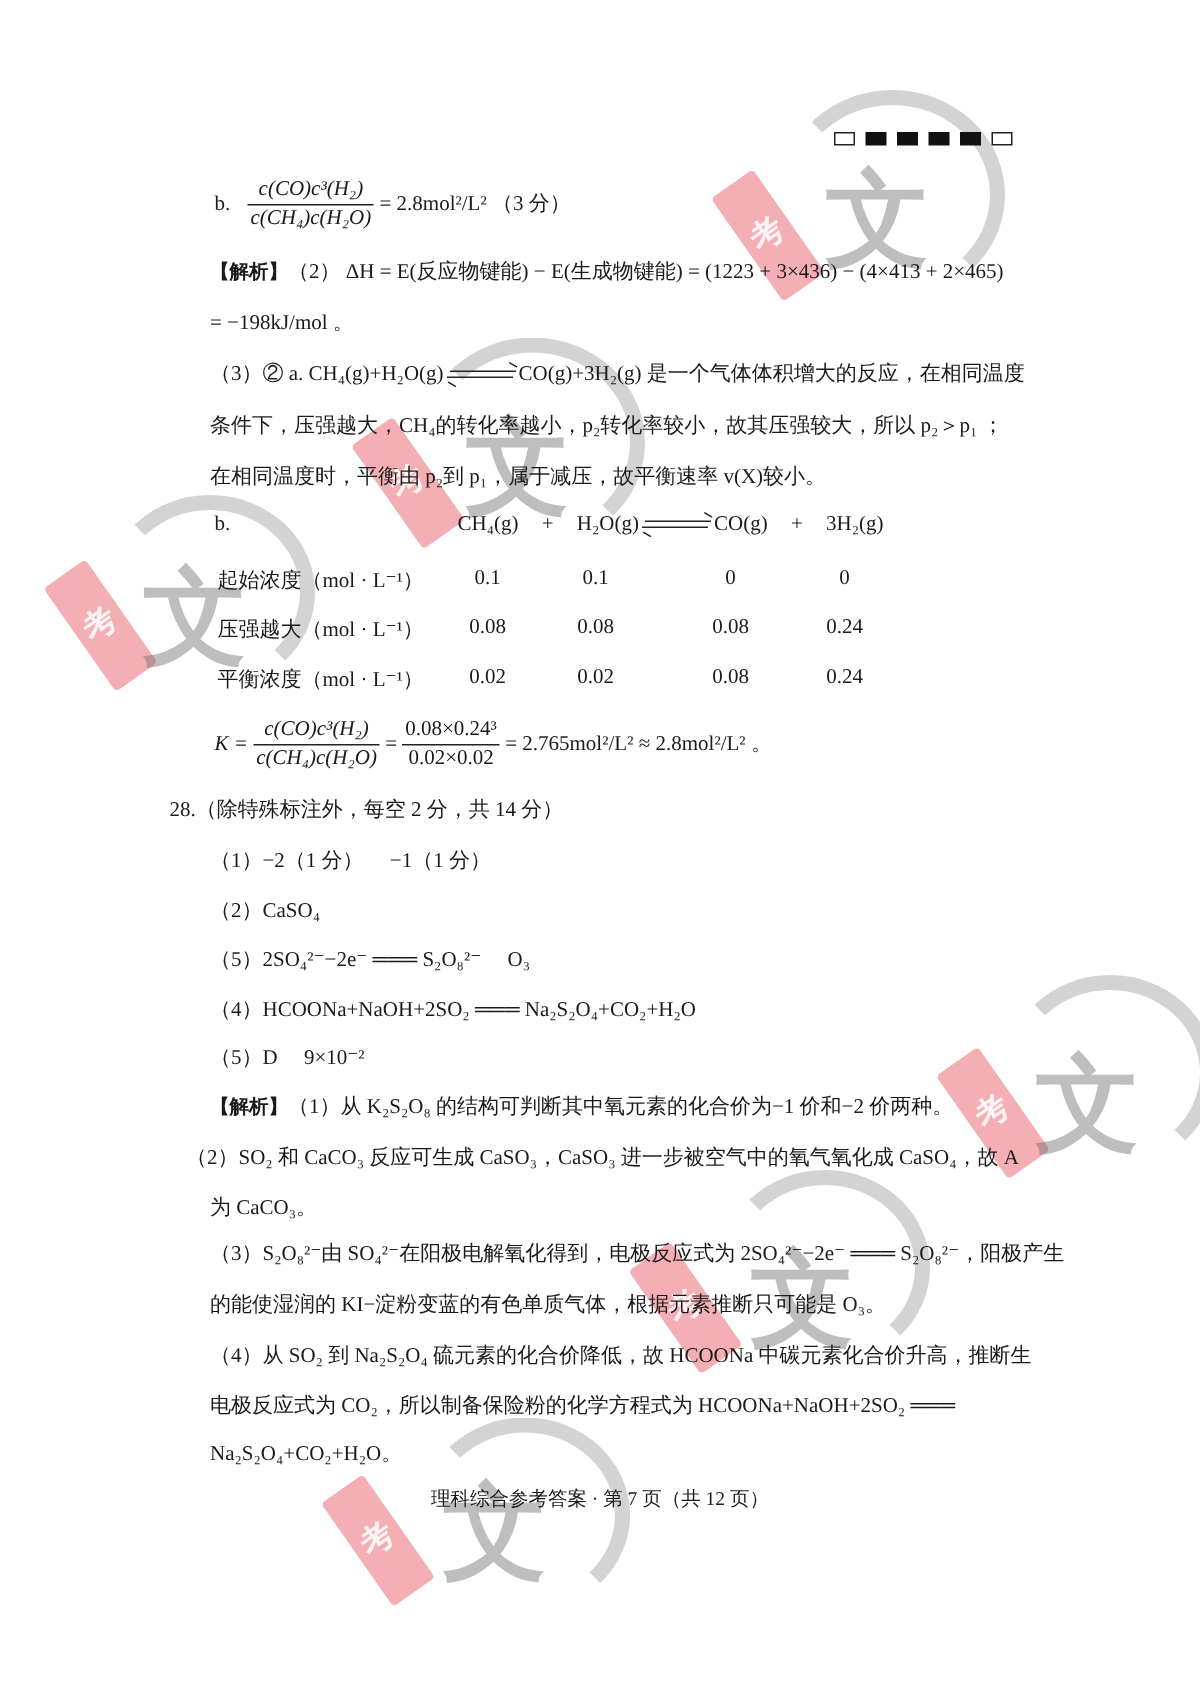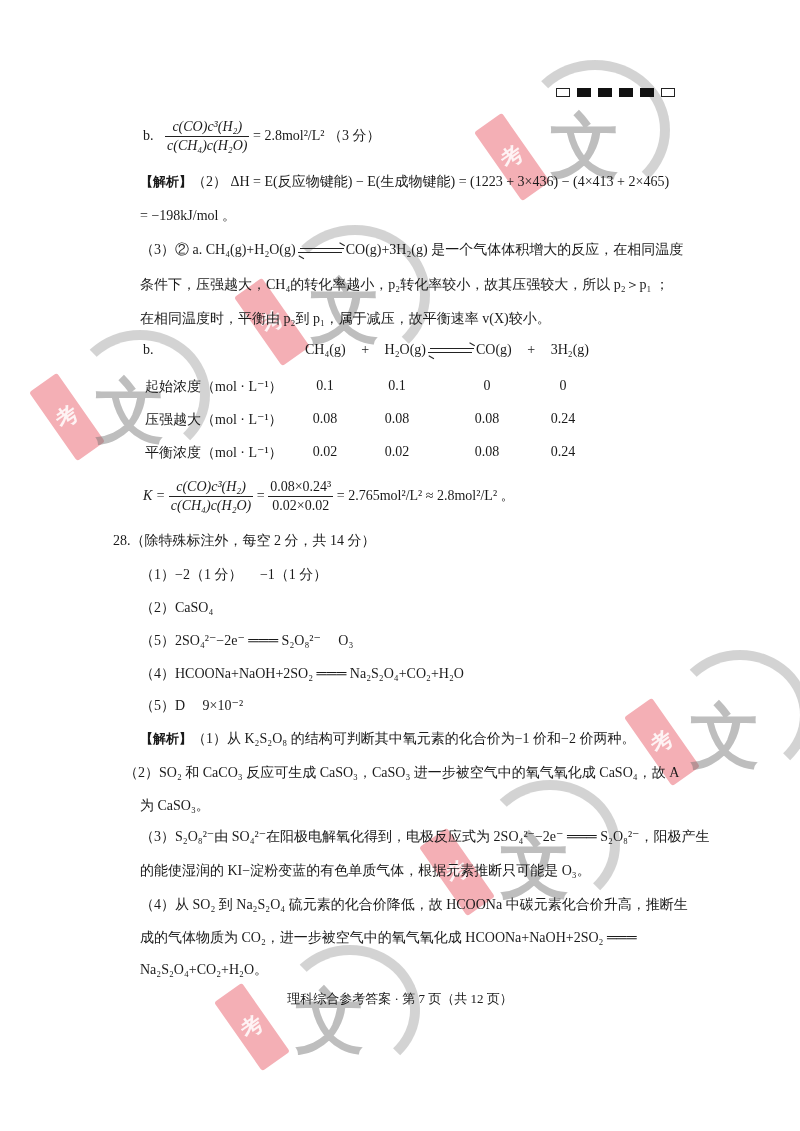--- a/index.html
+++ b/index.html
@@ -160,20 +160,20 @@
 <div class="line" style="left:140px; top:566px;text-align:center;">（1）−2（1 分）　 −1（1 分）</div>
 <div class="line" style="left:140px; top:599px;">（2）CaSO₄</div>
 <div class="line" style="left:140px; top:632px;">（5）2SO₄²⁻−2e⁻ ═══ S₂O₈²⁻　 O₃</div>
 <div class="line" style="left:140px; top:665px;">（4）HCOONa+NaOH+2SO₂ ═══ Na₂S₂O₄+CO₂+H₂O</div>
 <div class="line" style="left:140px; top:697px;">（5）D　 9×10⁻²</div>
 
 <div class="line" style="left:140px; top:730px;">
   <span class="bold">【解析】</span><span>（1）从 K₂S₂O₈ 的结构可判断其中氧元素的化合价为−1 价和−2 价两种。</span>
 </div>
 <div class="line" style="left:124px; top:764px;">（2）SO₂ 和 CaCO₃ 反应可生成 CaSO₃，CaSO₃ 进一步被空气中的氧气氧化成 CaSO₄，故 A</div>
-<div class="line" style="left:140px; top:797px;">为 CaSO₃。</div>
+<div class="line" style="left:140px; top:797px;">为 CaCO₃。</div>
 <div class="line" style="left:140px; top:828px;">（3）S₂O₈²⁻由 SO₄²⁻在阳极电解氧化得到，电极反应式为 2SO₄²⁻−2e⁻ ═══ S₂O₈²⁻，阳极产生</div>
 <div class="line" style="left:140px; top:862px;">的能使湿润的 KI−淀粉变蓝的有色单质气体，根据元素推断只可能是 O₃。</div>
 <div class="line" style="left:140px; top:896px;">（4）从 SO₂ 到 Na₂S₂O₄ 硫元素的化合价降低，故 HCOONa 中碳元素化合价升高，推断生</div>
-<div class="line" style="left:140px; top:929px;">成的气体物质为 CO₂，进一步被空气中的氧气氧化成 HCOONa+NaOH+2SO₂ ═══</div>
+<div class="line" style="left:140px; top:929px;">电极反应式为 CO₂，所以制备保险粉的化学方程式为 HCOONa+NaOH+2SO₂ ═══</div>
 <div class="line" style="left:140px; top:961px;">Na₂S₂O₄+CO₂+H₂O。</div>
 
 <div class="footer" style="top:990px;">理科综合参考答案 · 第 7 页（共 12 页）</div>
 
 </body></html>

